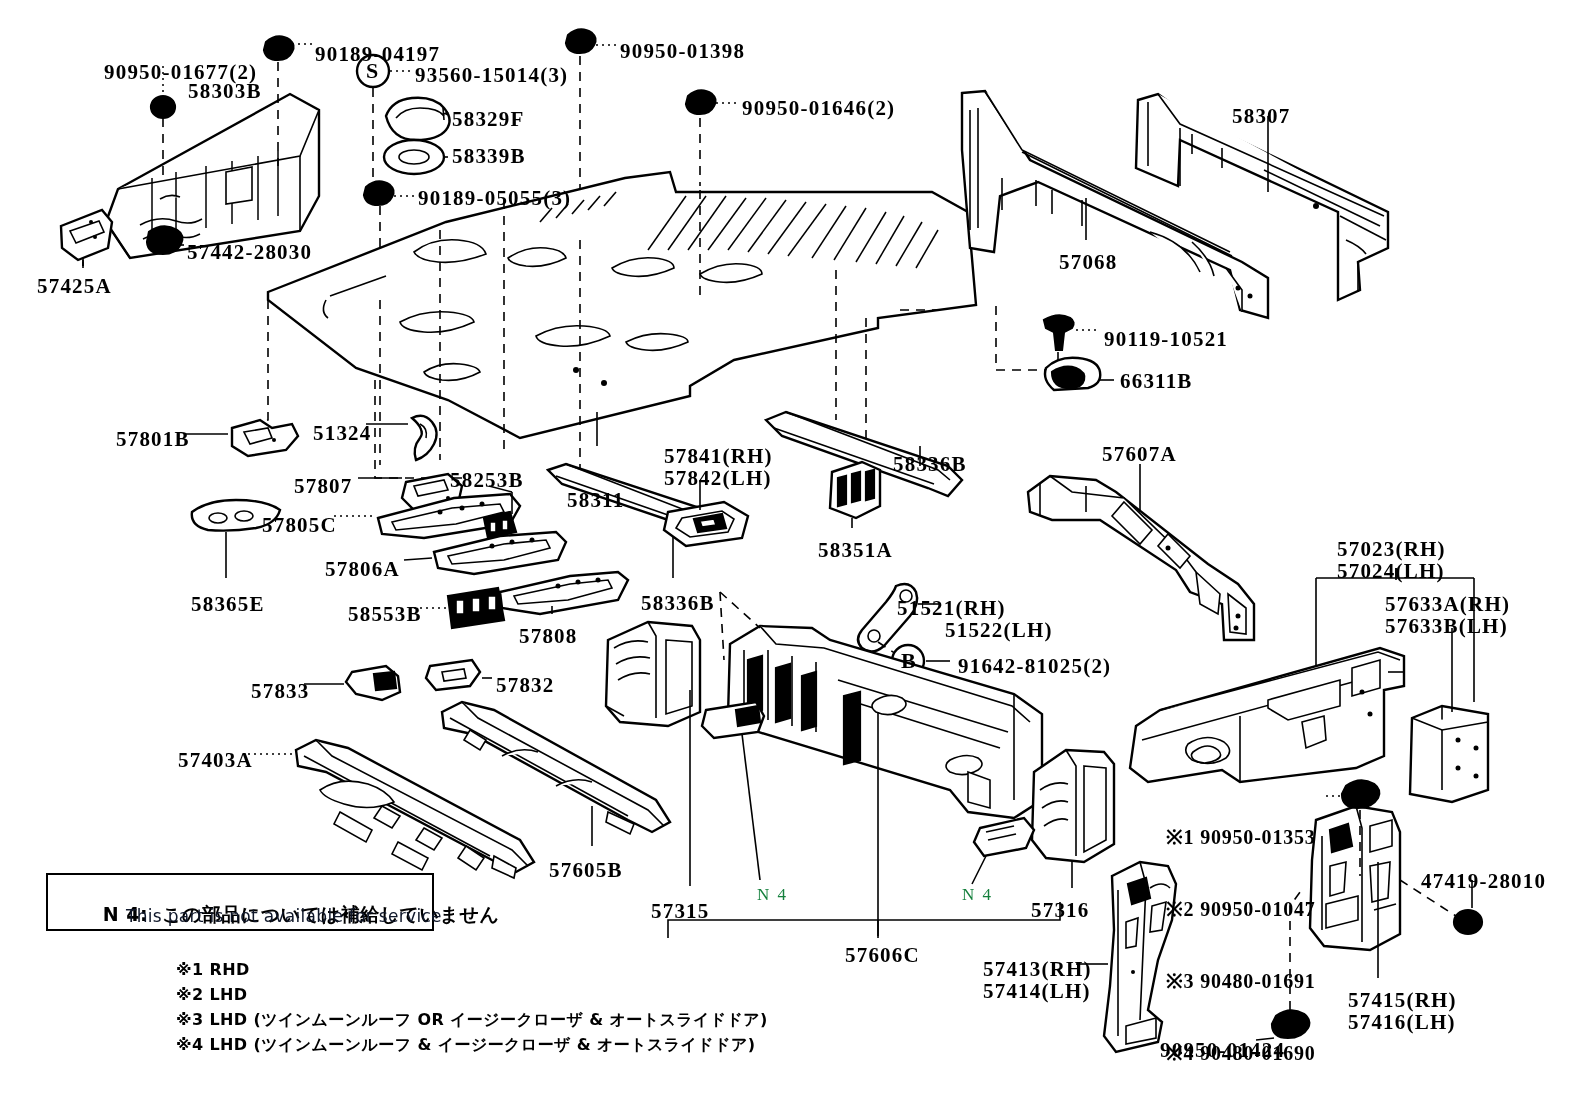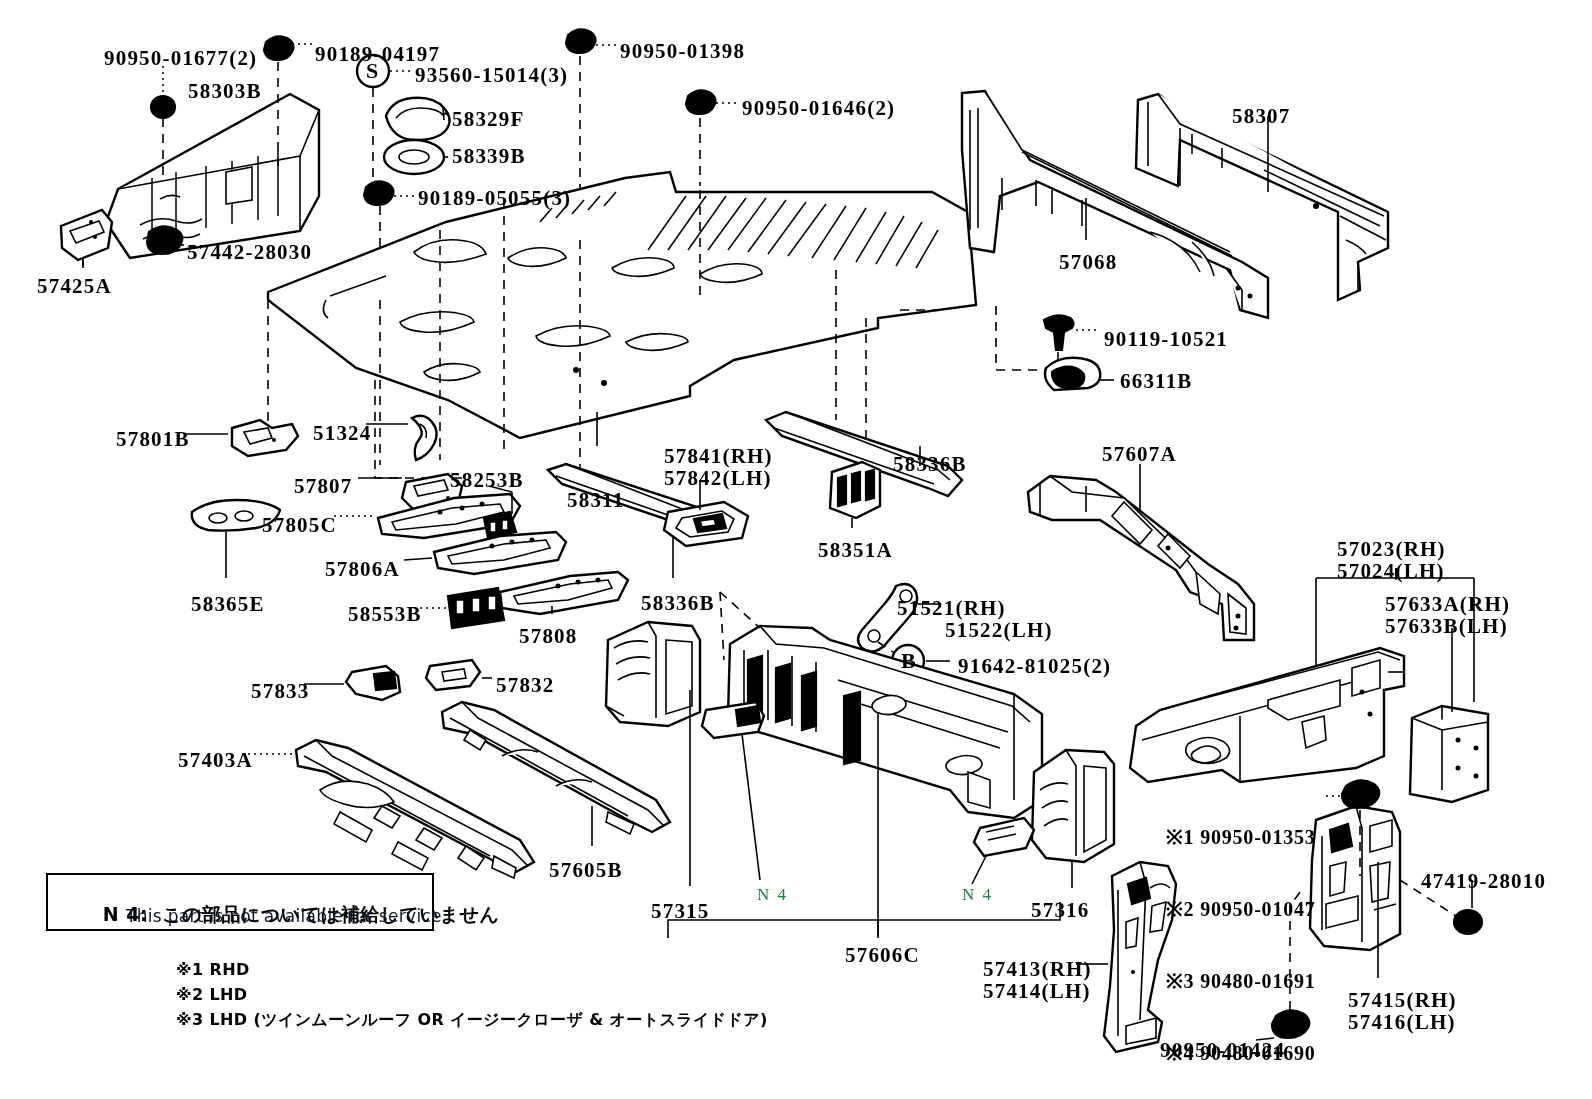--- a/index.html
+++ b/index.html
@@ -587,21 +587,21 @@
 
     <g>
       <path class="shp-k" d="M1346,786 q14,-10 28,-2 q8,6 4,14 q-6,10 -20,10 q-16,0 -16,-14 Z"></path>
       <path class="ln-dot" d="M1326,796 L1344,796"></path>
       <path class="ln-d" d="M1360,810 L1360,876"></path>
     </g>
 
     <path class="ln" d="M1396,568 L1396,578"></path>
   </svg>
 
-  <div class="lbl" style="left:104px; top:46px;">90950-01677(2)</div>
+  <div class="lbl" style="left:104px; top:60px;">90950-01677(2)</div>
   <div class="lbl" style="left:188px; top:79px;">58303B</div>
   <div class="lbl" style="left:315px; top:42px;">90189-04197</div>
   <div class="lbl" style="left:415px; top:63px;">93560-15014(3)</div>
   <div class="lbl" style="left:452px; top:107px;">58329F</div>
   <div class="lbl" style="left:452px; top:144px;">58339B</div>
   <div class="lbl" style="left:418px; top:186px;">90189-05055(3)</div>
   <div class="lbl" style="left:620px; top:39px;">90950-01398</div>
   <div class="lbl" style="left:742px; top:96px;">90950-01646(2)</div>
   <div class="lbl" style="left:1232px; top:104px;">58307</div>
   <div class="lbl" style="left:1059px; top:250px;">57068</div>
@@ -662,16 +662,17 @@
   <div class="note-box" style="left:46px; top:873px; width:388px; height:58px;">
     <div class="note-jp" style="position:absolute; left:12px; top:5px;">
       <span>N 4:</span><span style="display:inline-block;width:14px;"></span><span>この部品については補給していません</span>
     </div>
     <div class="note-en" style="position:absolute; left:78px; top:31px;">This part is not available for service</div>
   </div>
 
   <div class="legend-line" style="left:176px; top:960px;">※1 RHD</div>
   <div class="legend-line" style="left:176px; top:985px;">※2 LHD</div>
   <div class="legend-line" style="left:176px; top:1010px;">※3 LHD (ツインムーンルーフ OR イージークローザ &amp; オートスライドドア)</div>
+  <div class="legend-line" style="left:176px; top:1035px;">※4 LHD (ツインムーンルーフ &amp; イージークローザ &amp; オートスライドドア)</div>
 
   <div class="diagid" style="left:1455px; top:1062px;margin-top:44px;">580198 F</div>
 
 </div>
 
 </body></html>

